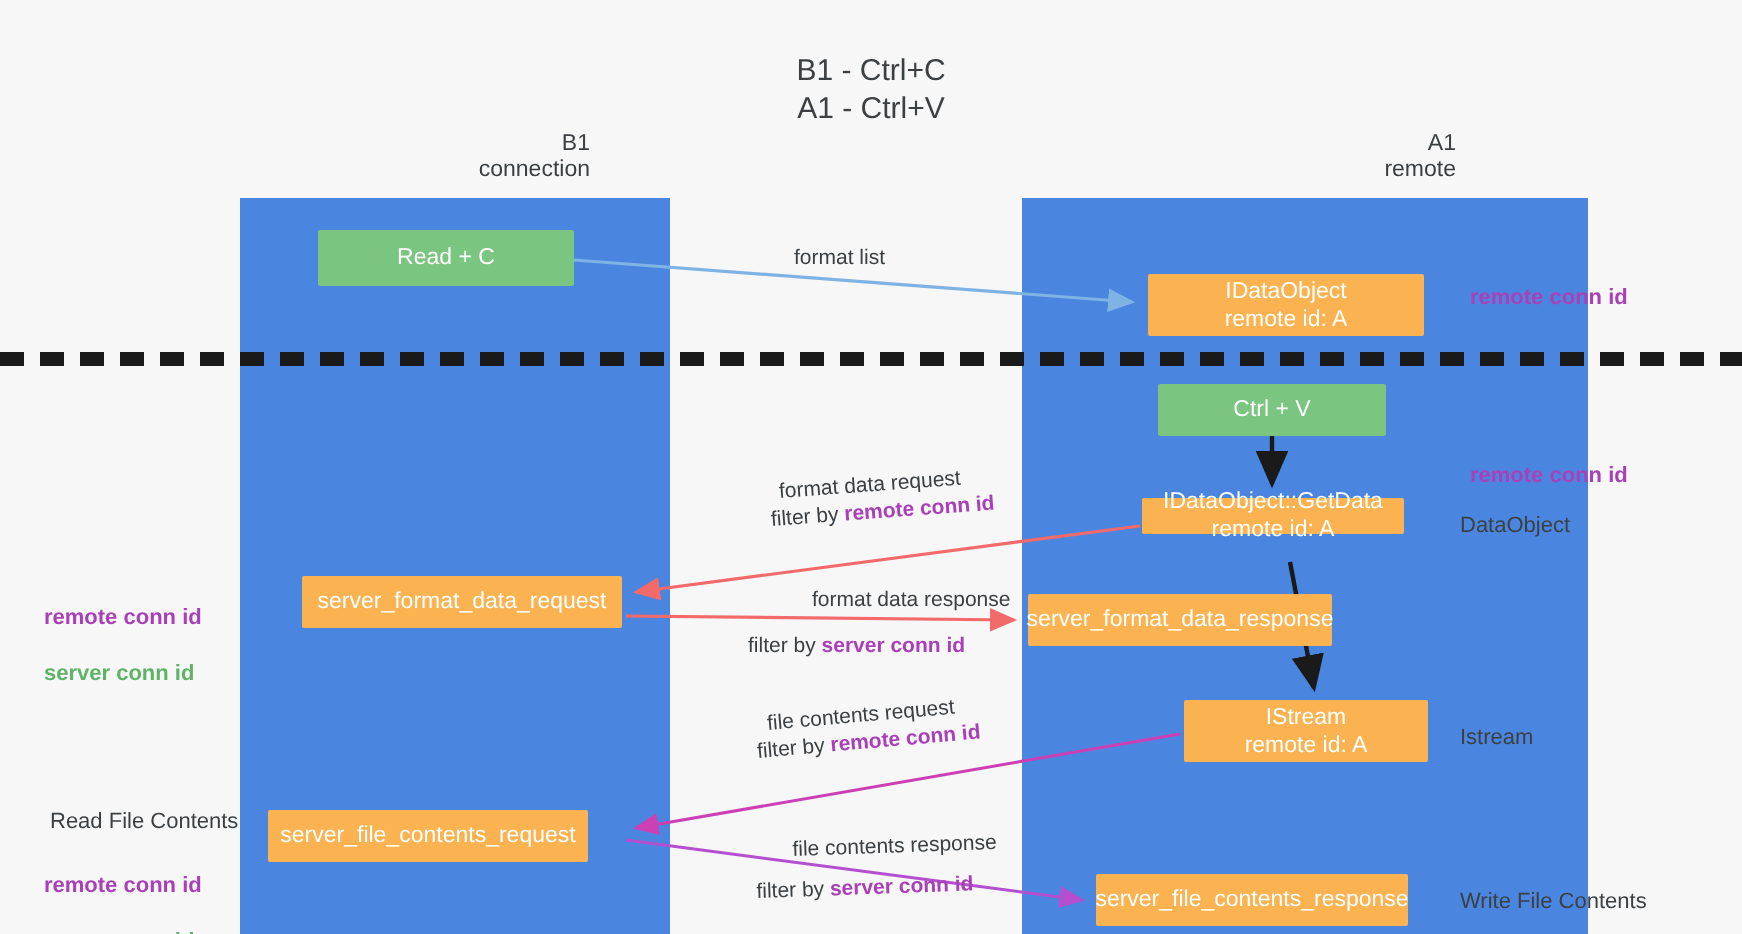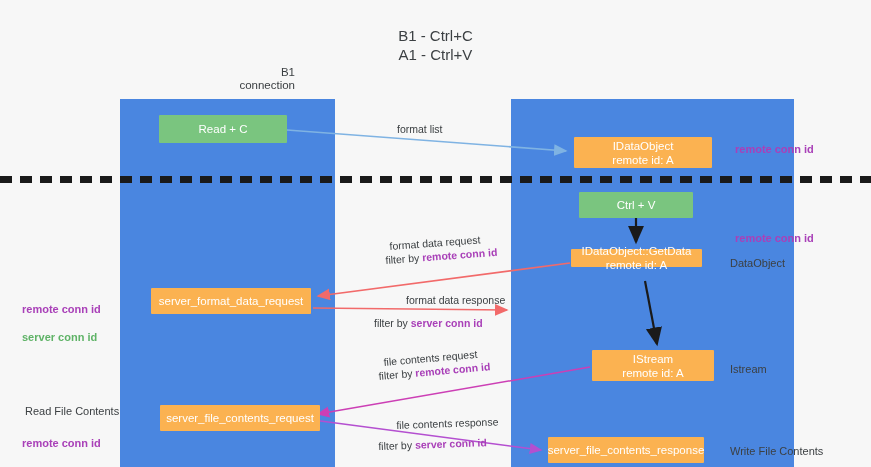--- a/index.html
+++ b/index.html
@@ -49,21 +49,21 @@
   .green{background:#7ac57f;}
   .orange{background:#fbb251;}
 
   #n-ctrlc{left:159px;top:95px;width:128px;height:28px;}
   #n-idataobject{left:574px;top:117px;width:138px;height:31px;}
   #n-ctrlv{left:579px;top:172px;width:114px;height:26px;}
   #n-getdata{left:571px;top:229px;width:131px;height:18px;}
   #n-sfdreq{left:151px;top:268px;width:160px;height:26px;}
   #n-sfdresp{left:514px;top:277px;width:152px;height:26px;}
   #n-istream{left:592px;top:330px;width:122px;height:31px;}
-  #n-sfcreq{left:160px;top:385px;width:160px;height:26px;}
+  #n-sfcreq{left:134px;top:385px;width:160px;height:26px;}
   #n-sfcresp{left:548px;top:417px;width:156px;height:26px;}
 
   
   .side{
     position:absolute;font-size:11px;line-height:14px;
     font-weight:bold;white-space:pre-line;
   }
   .side.plain{font-weight:normal;color:#3c4043;}
   .purple{color:#a940b8;}
   .green-t{color:#5fb367;}
@@ -104,20 +104,22 @@
 <div id="stage">
 
   <div class="title" id="diagram-title">B1 - Ctrl+C
 A1 - Ctrl+V</div>
 
   <div class="lane" id="lane-b1"></div>
   <div class="lane" id="lane-a1"></div>
 
   <div class="lane-head" id="head-b1">B1
 connection</div>
+  <div class="lane-head" id="head-a1">A1
+remote</div>
 
   <svg id="wires">
     <defs>
       <marker id="ah-blue" markerWidth="9" markerHeight="9" refX="7.5" refY="4.5" orient="auto">
         <path d="M0,0.8 L8.5,4.5 L0,8.2 Z" fill="#7fb3e3"></path>
       </marker>
       <marker id="ah-red" markerWidth="9" markerHeight="9" refX="7.5" refY="4.5" orient="auto">
         <path d="M0,0.8 L8.5,4.5 L0,8.2 Z" fill="#f26a6a"></path>
       </marker>
       <marker id="ah-magenta" markerWidth="9" markerHeight="9" refX="7.5" refY="4.5" orient="auto">
@@ -148,20 +150,21 @@
 
   <div id="divider"></div>
 
   <div class="node green" id="n-ctrlc">Read + C</div>
   <div class="node orange" id="n-idataobject">IDataObject
 remote id: A</div>
   <div class="node green" id="n-ctrlv">Ctrl + V</div>
   <div class="node orange" id="n-getdata">IDataObject::GetData
 remote id: A</div>
   <div class="node orange" id="n-sfdreq">server_format_data_request</div>
+  <div class="node orange" id="n-sfdresp">server_format_data_response</div>
   <div class="node orange" id="n-istream">IStream
 remote id: A</div>
   <div class="node orange" id="n-sfcreq">server_file_contents_request</div>
   <div class="node orange" id="n-sfcresp">server_file_contents_response</div>
 
   <div class="side purple" id="s-remote1">remote conn id</div>
   <div class="side purple" id="s-remote2">remote conn id</div>
   <div class="side plain" id="s-dataobject">DataObject</div>
   <div class="side plain" id="s-istream">Istream</div>
   <div class="side plain" id="s-writefc">Write File Contents</div>

